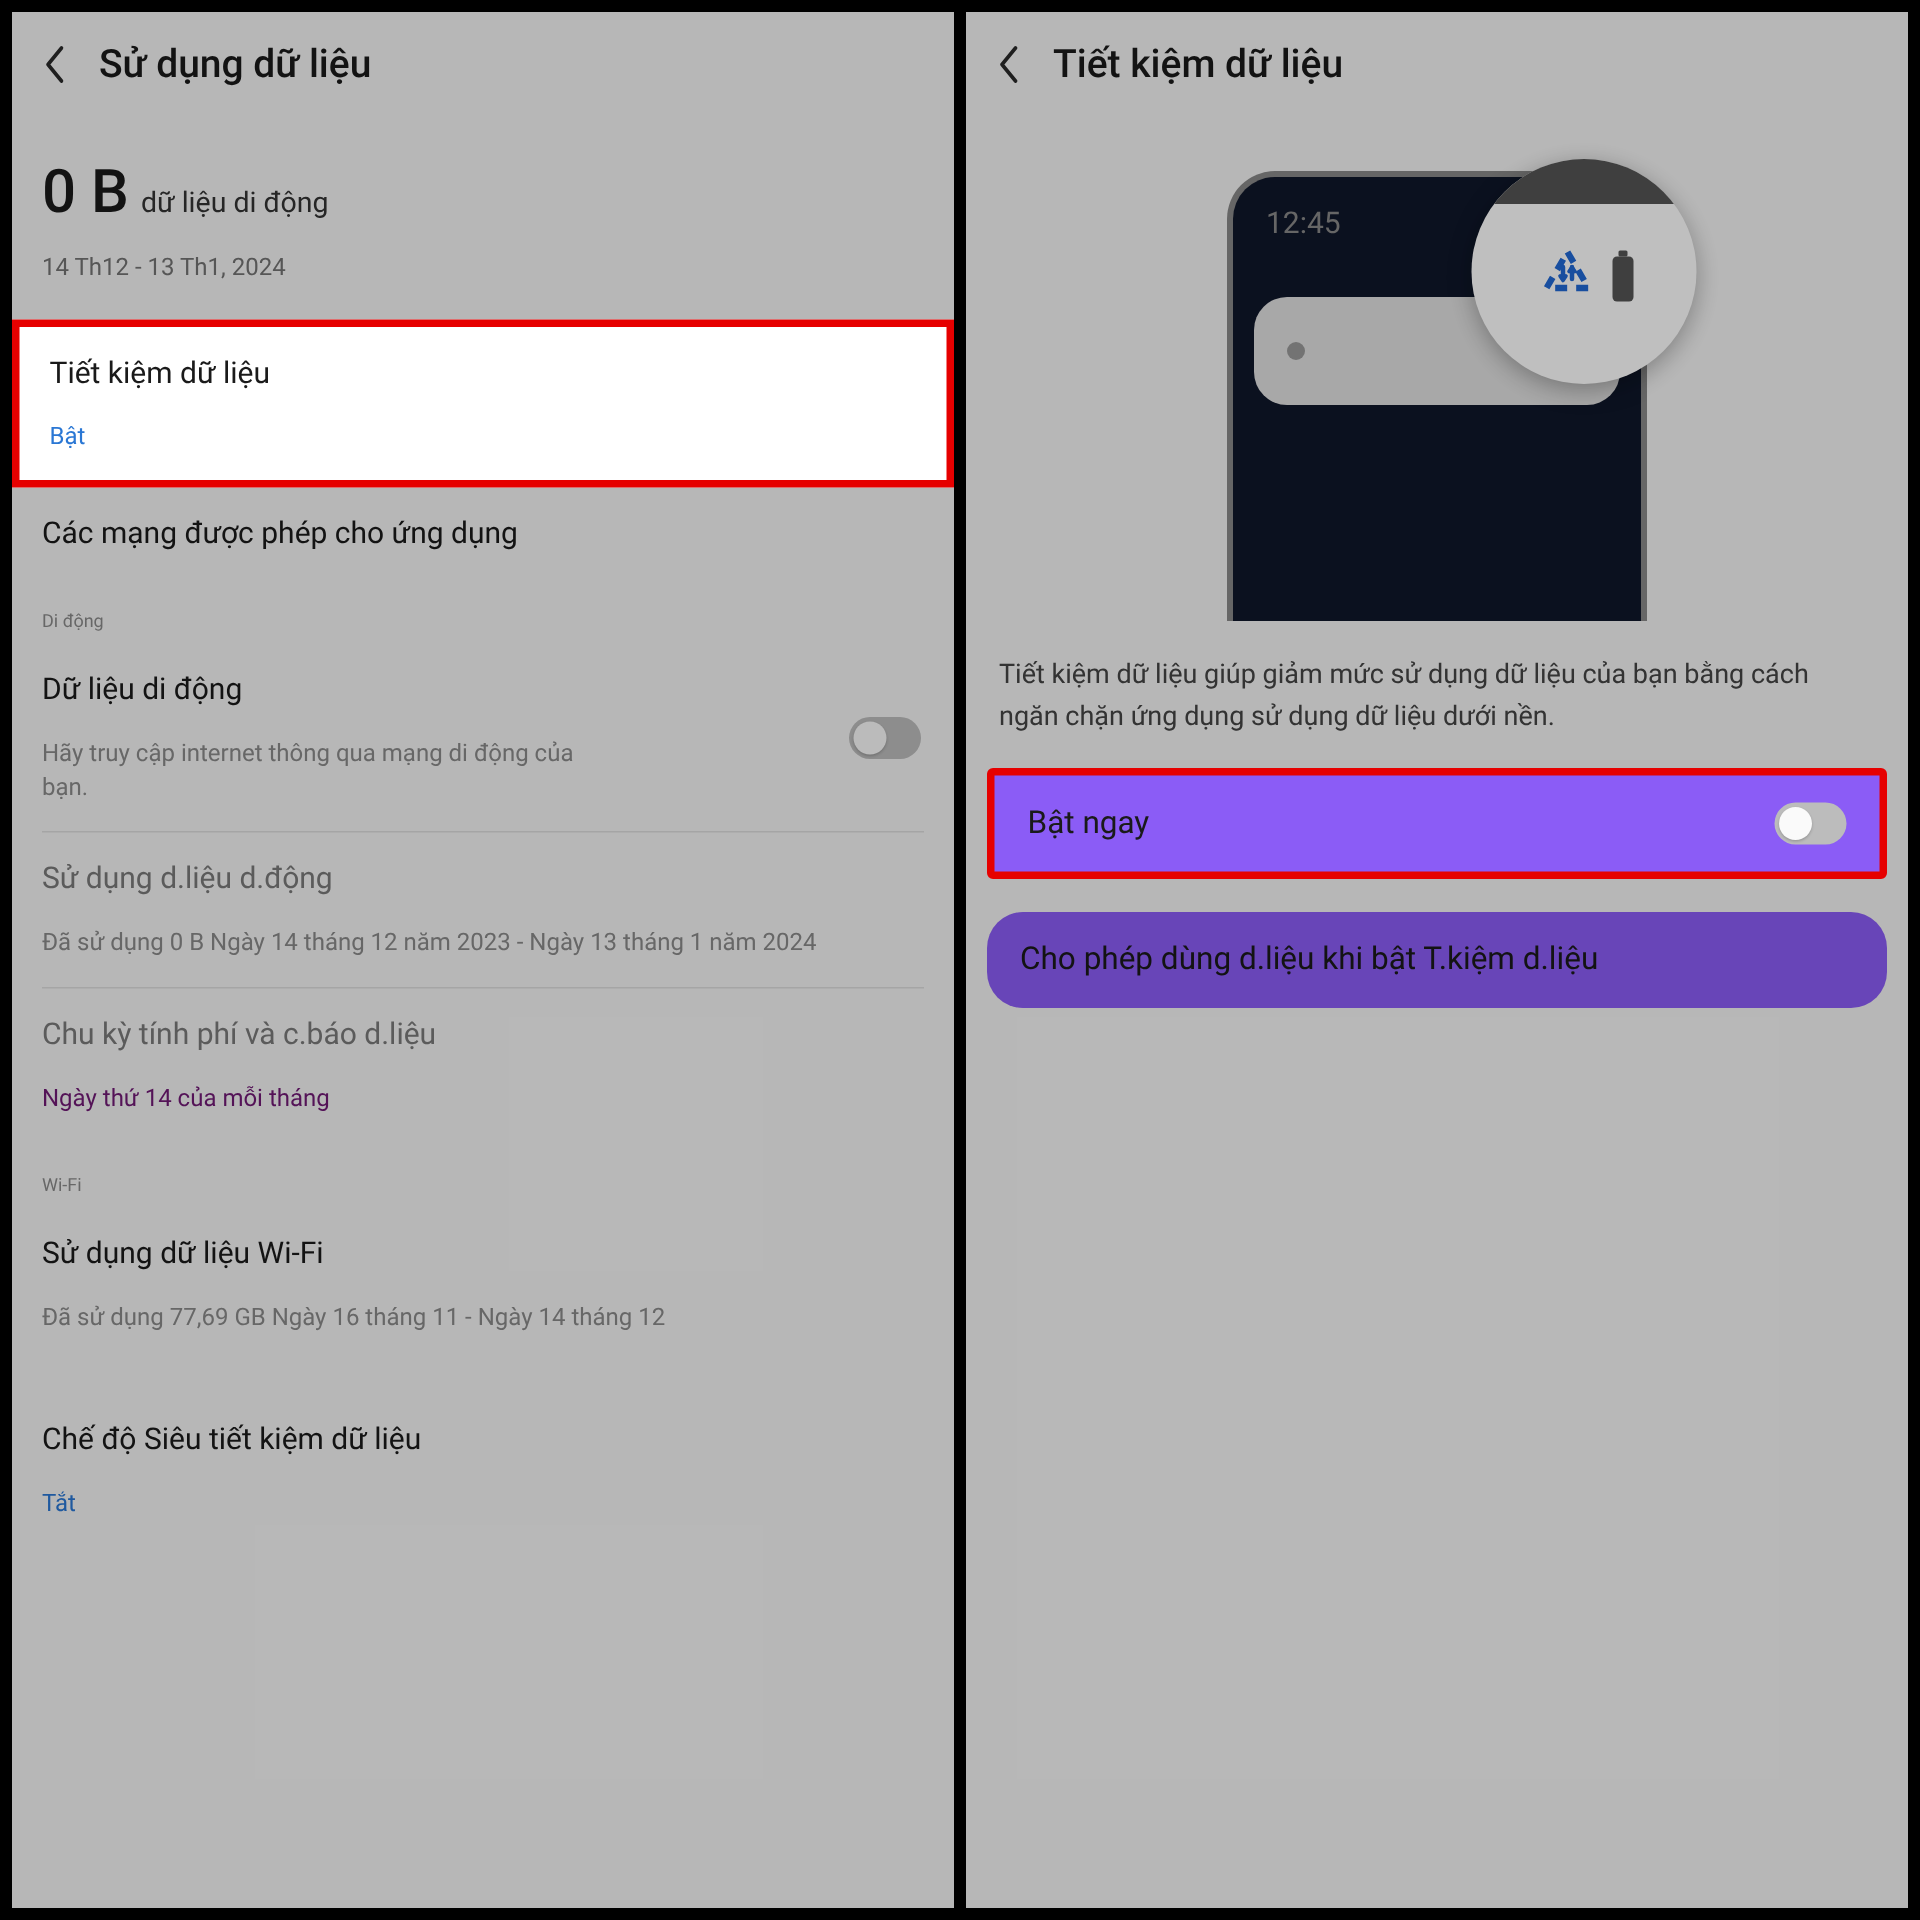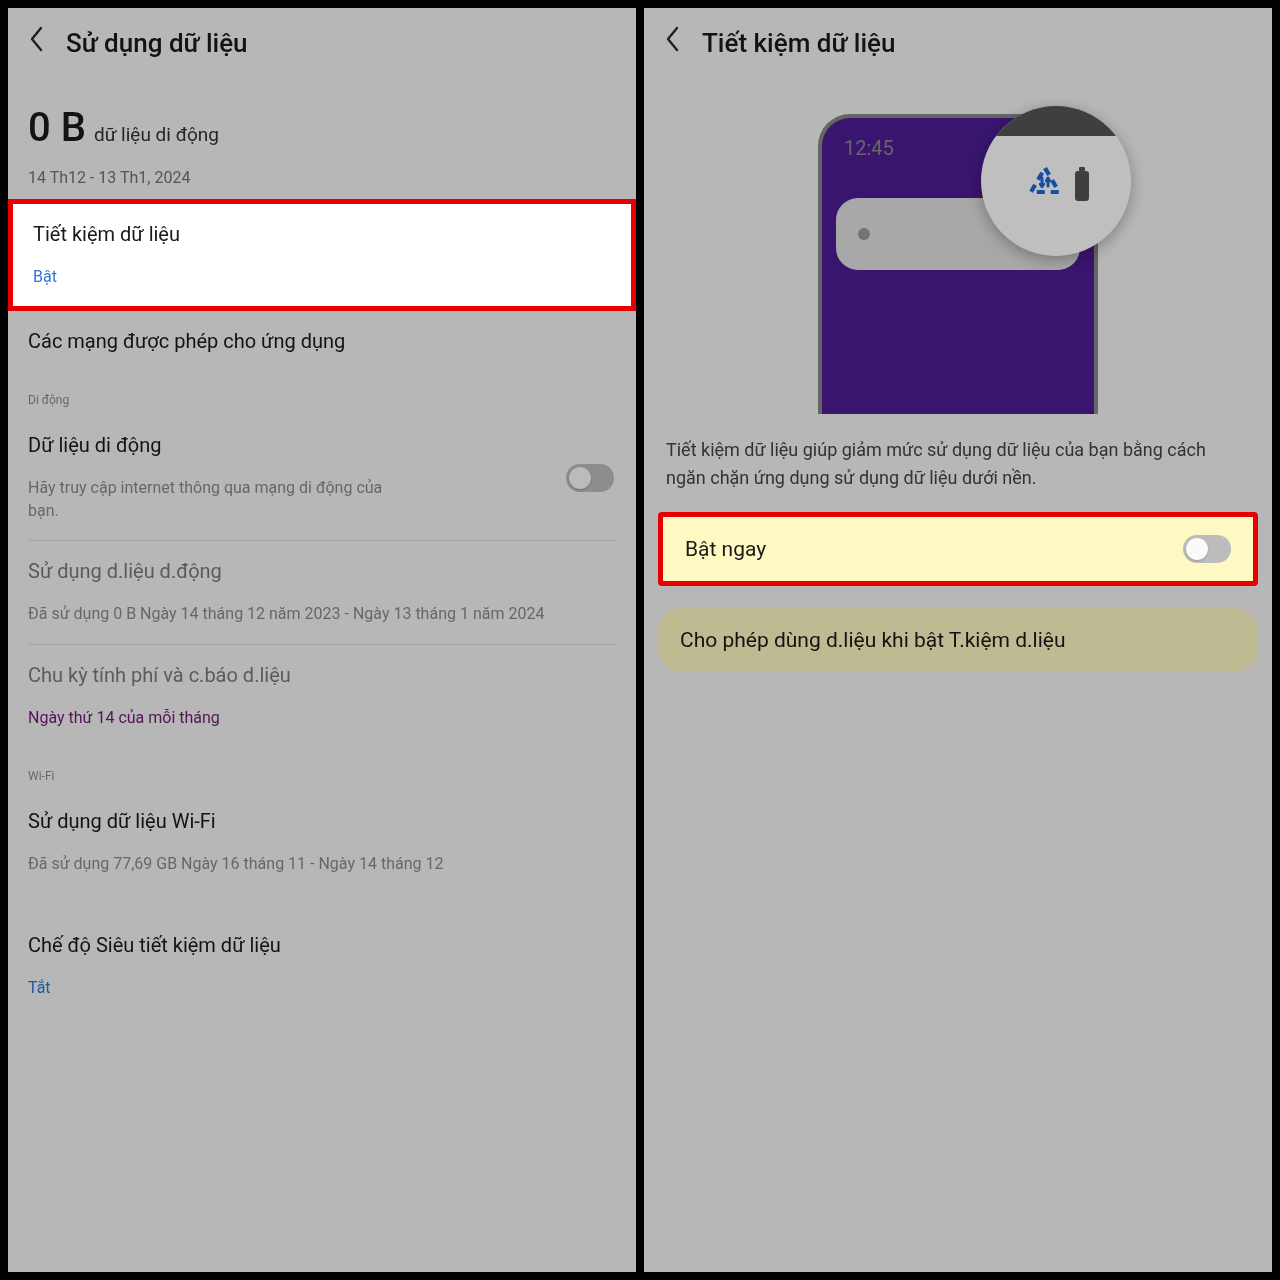--- a/index.html
+++ b/index.html
@@ -20,38 +20,39 @@
 }
 .dimmer {
   position: absolute;
   inset: 0;
   background: rgba(0,0,0,0.25);
   pointer-events: none;
   z-index: 5;
 }
 .header {
   display: flex;
+  align-items: center;
   padding: 20px 18px 18px;
   gap: 18px;
 }
 .back-icon {
   width: 22px;
   height: 22px;
   display: flex;
   align-items: center;
   justify-content: center;
 }
 .back-icon svg { width: 18px; height: 28px; }
 .header-title {
   font-size: 26px;
   font-weight: 500;
   color: #1a1a1a;
 }
 .data-summary {
-  padding: 28px 20px 12px;
+  padding: 28px 20px 26px;
 }
 .data-amount-row {
   display: flex;
   align-items: baseline;
   gap: 8px;
 }
 .data-amount { font-size: 40px; font-weight: 500; color: #1a1a1a; }
 .data-label { font-size: 19px; color: #333; }
 .date-range { font-size: 16px; color: #737373; margin-top: 17px; }
 .list-item {
@@ -108,21 +109,21 @@
   display: flex;
   align-items: center;
   justify-content: center;
 }
 .phone-outline {
   width: 280px;
   height: 300px;
   border: 4px solid #888;
   border-bottom: none;
   border-radius: 32px 32px 0 0;
-  background: #4c1d95;
+  background: #0f172a;
   position: relative;
   overflow: hidden;
 }
 .phone-time {
   position: absolute;
   top: 18px;
   left: 22px;
   font-size: 20px;
   color: #888;
 }
@@ -183,21 +184,21 @@
   background: #555;
   border-radius: 1px;
 }
 .desc {
   padding: 16px 22px 20px;
   font-size: 18px;
   color: #444;
   line-height: 1.55;
 }
 .round-card {
-  background: #fef9c3;
+  background: #8b5cf6;
   margin: 0 14px;
   border-radius: 24px;
 }
 .round-card.highlighted-card {
   border: 5px solid #e60000;
   z-index: 10;
   position: relative;
   border-radius: 4px;
 }
 .card-row {

